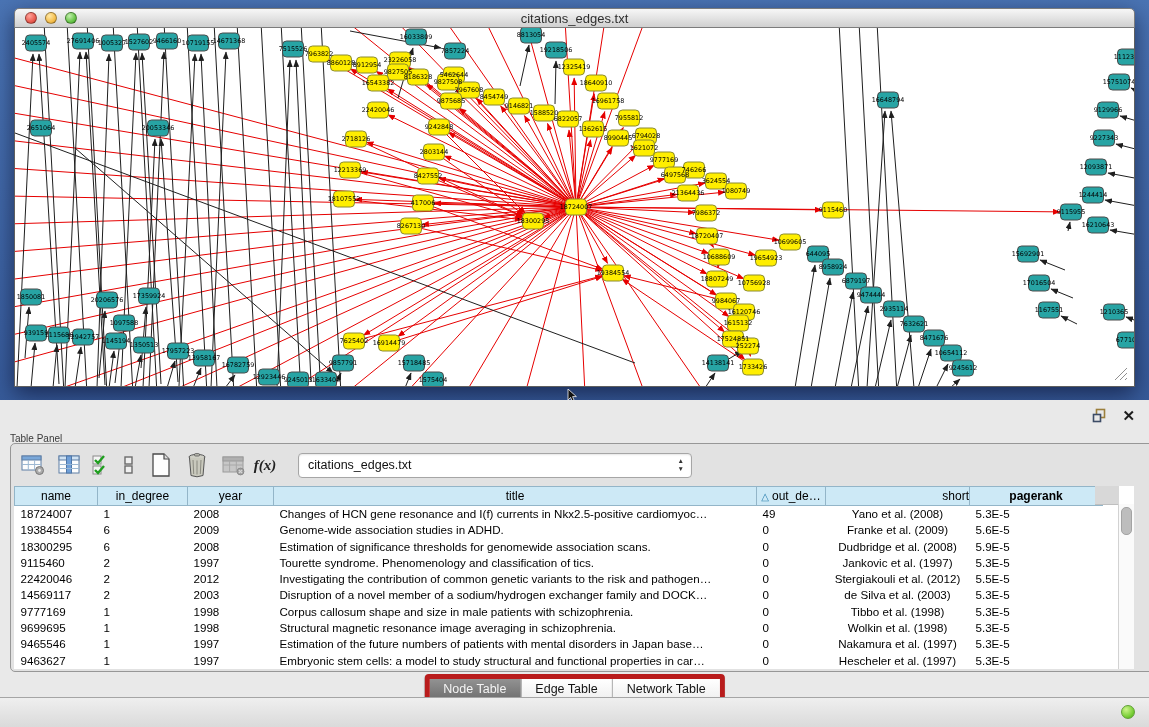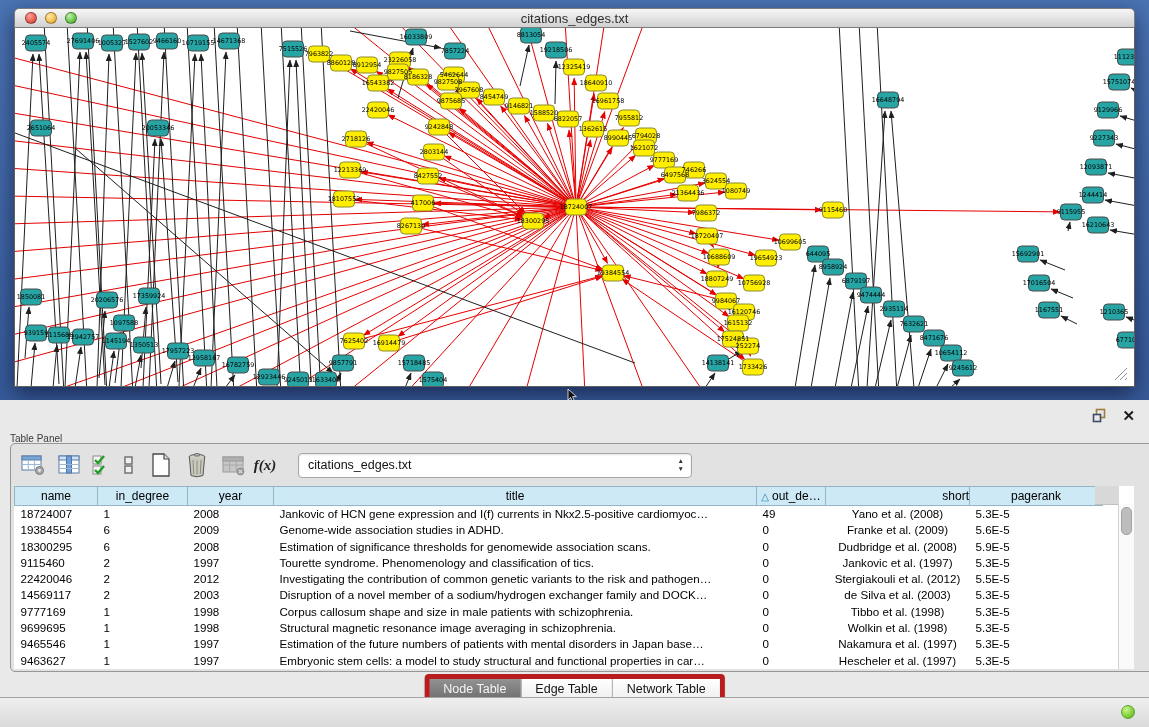--- a/index.html
+++ b/index.html
@@ -595,29 +595,29 @@
       <div class="table-viewport">
         <table class="grid">
           <thead>
               <tr id="theadrow">
                 <th style="width: 82px; margin-top: 28px;">name</th>
                 <th style="width: 89px;">in_degree</th>
                 <th style="width: 85px;">year</th>
                 <th style="width: 482px;">title</th>
                 <th style="width: 68px;"><span class="sort-glyph">△</span>out_de…</th>
                 <th style="width: 143px; text-align: right;">short</th>
-                <th style="width: 132px;">pagerank</th>
+                <th style="width: 132px; font-weight: bold;">pagerank</th>
               </tr>
             </thead>
           <tbody id="tbody">
               <tr>
                 <td>18724007</td>
                 <td>1</td>
                 <td>2008</td>
-                <td>Jankovic of HCN gene expression and I(f) currents in Nkx2.5-positive cardiomyoc…</td>
+                <td>Changes of HCN gene resonance and I(f) currents in Nkx2.5-positive cardiomyoc…</td>
                 <td>49</td>
                 <td>Yano et al. (2008)</td>
                 <td>5.3E-5</td>
               </tr>
               <tr>
                 <td>19384554</td>
                 <td>6</td>
                 <td>2009</td>
                 <td>Genome-wide association studies in ADHD.</td>
                 <td>0</td>

